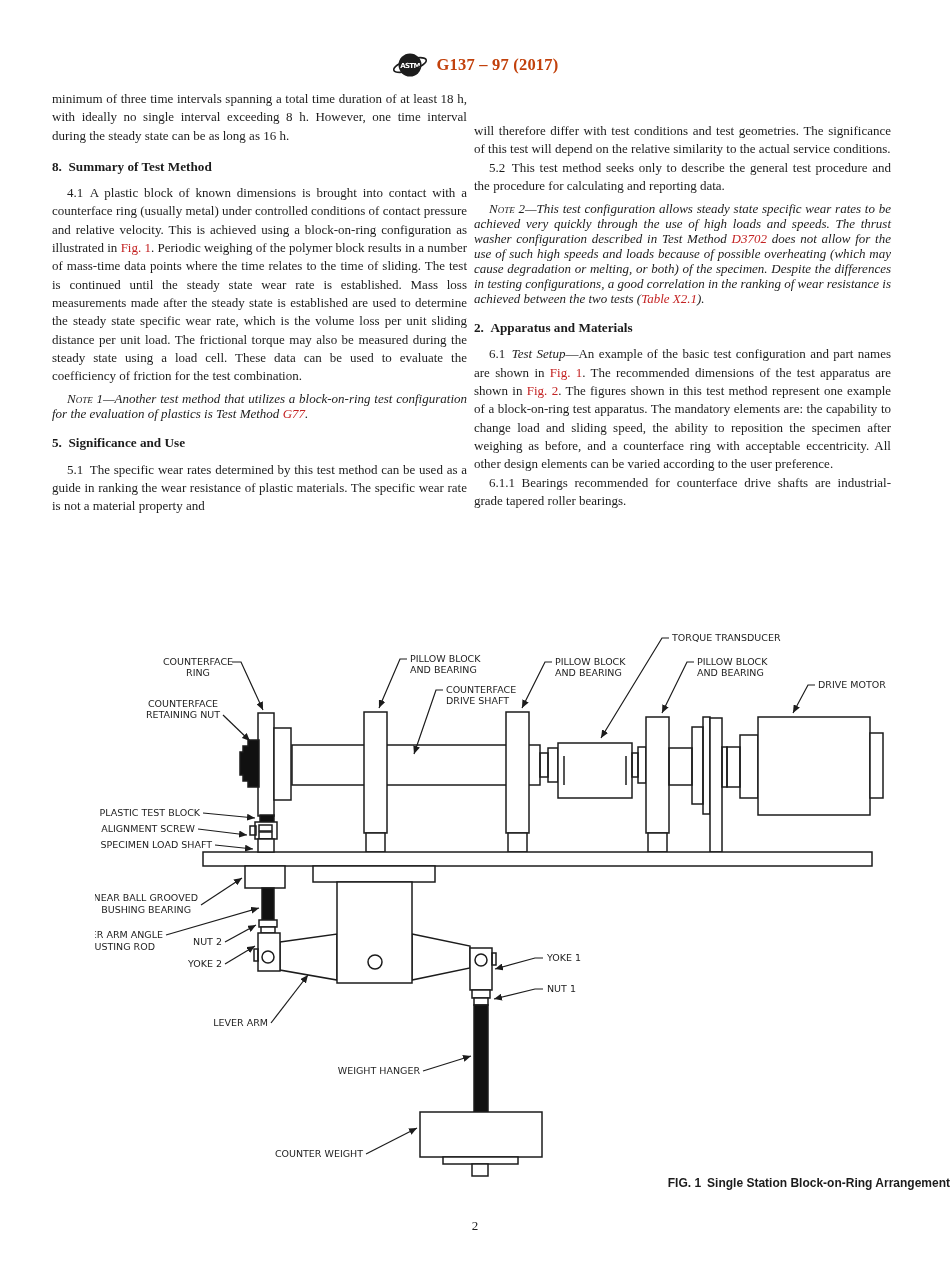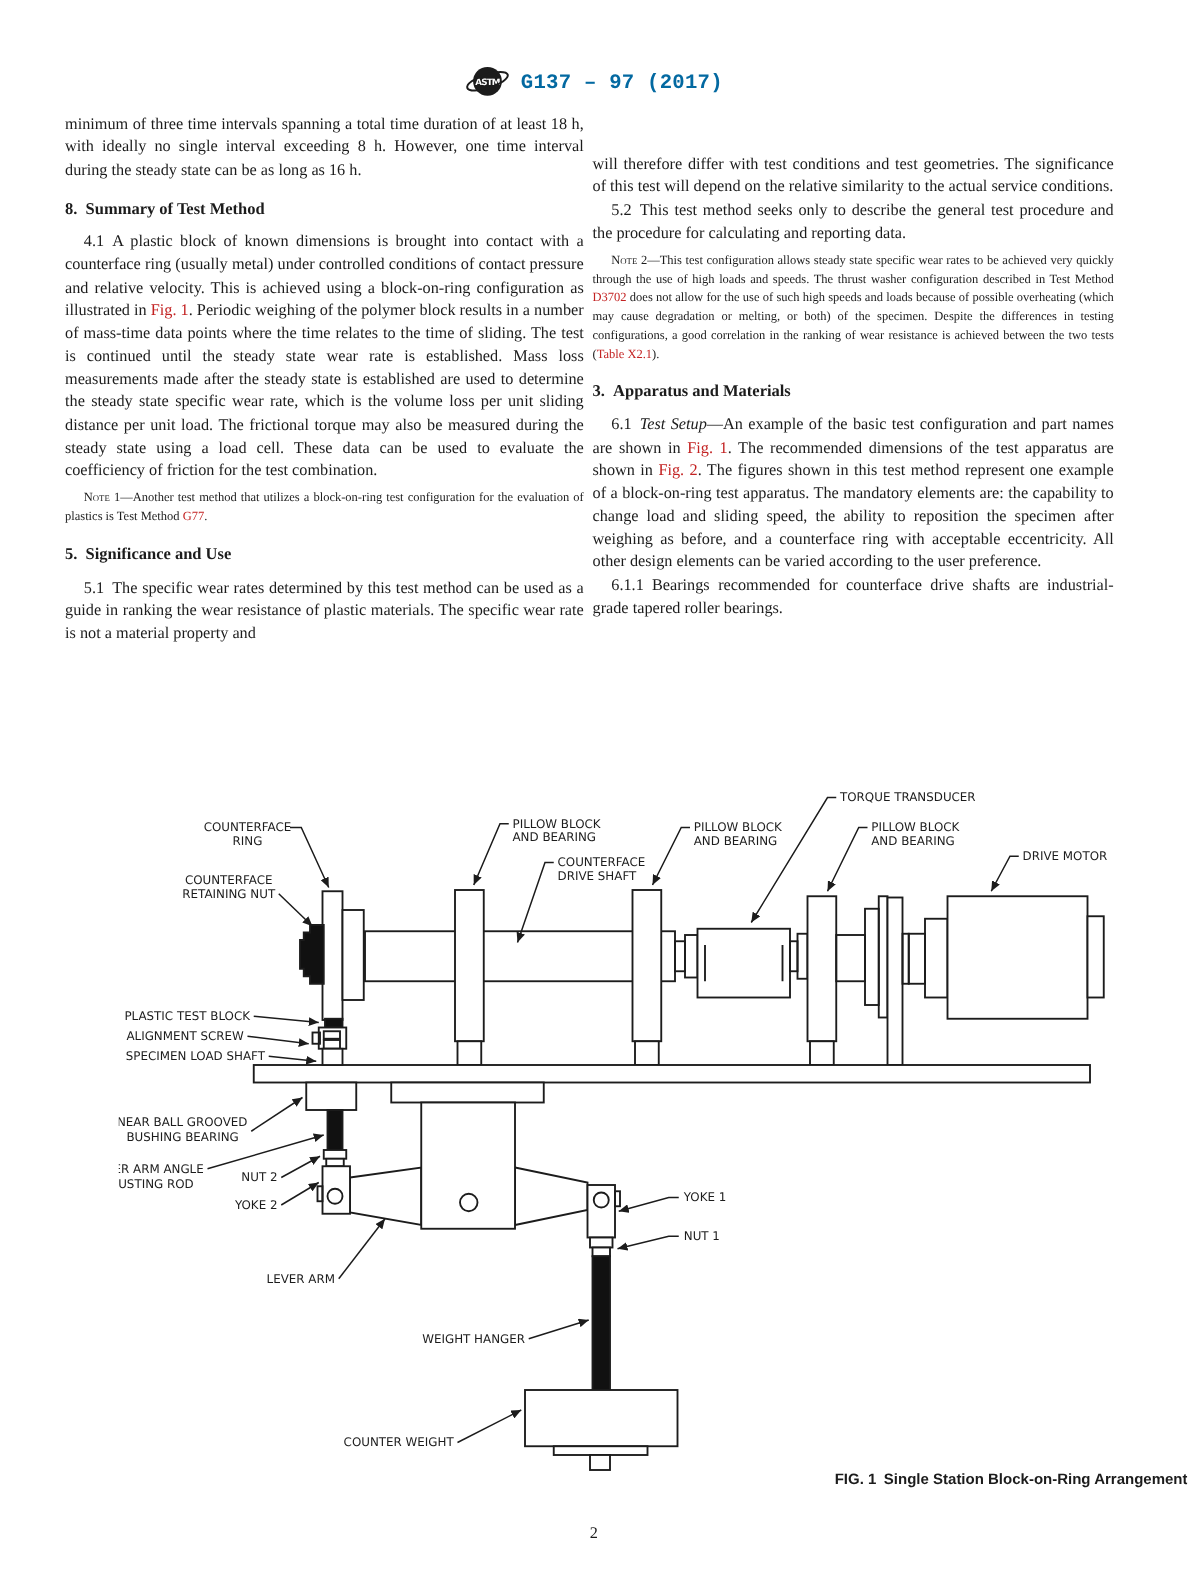--- a/index.html
+++ b/index.html
@@ -1,32 +1,32 @@
 <!DOCTYPE html>
 <html><head>
 <meta charset="utf-8">
 <style>
   html,body{margin:0;padding:0;background:#ffffff;}
   .page{position:relative;width:950px;height:1272px;background:#ffffff;
         font-family:"Liberation Serif",serif;color:#1c1c1c;overflow:hidden;}
   
   .hdr{position:absolute;top:48px;left:0;width:950px;display:flex;
        justify-content:center;align-items:center;gap:9px;}
-  .hdr .desig{font-family:Liberation Mono, monospace;font-weight:bold;
-       font-size:16.5px;color:#0369a1;letter-spacing:.2px;}
+  .hdr .desig{font-family:Liberation Serif, serif;font-weight:bold;
+       font-size:16.5px;color:#c2410c;letter-spacing:.2px;}
   
   .col{position:absolute;top:90px;text-align:justify;font-size:13px;
        line-height:18.3px;}
   .col.left{left:52px;width:415px;}
   .col.right{left:474px;width:417px;margin-top:32px;}
   .col p{margin:0;text-indent:15px;}
   .col p.noindent{text-indent:0;}
   .col h2{font-size:13.2px;font-weight:bold;margin:13px 0 8px 0;
           text-align:left;font-family:inherit;}
-  .col p.note{font-size:10px;line-height:15px;margin:6px 0 6px 0;}
+  .col p.note{font-size:13px;line-height:15px;margin:6px 0 6px 0;font-style:italic;}
   .seg-link{color:#c32222;}
   .seg-i{font-style:italic;}
   .seg-sc{font-variant:small-caps;}
   
   .figwrap{position:absolute;left:95px;top:628px;width:800px;height:565px;}
   .figcaption{position:absolute;left:0;top:1176px;width:950px;text-align:right;
       font-family:"Liberation Sans",sans-serif;font-weight:bold;font-size:12px;
       color:#1c1c1c;}
   .pagenum{position:absolute;left:0;top:1218px;width:950px;text-align:center;
       font-size:13px;}
@@ -51,21 +51,21 @@
       <h2>8. Summary of Test Method</h2>
       <p><span>4.1 A plastic block of known dimensions is brought into contact with a counterface ring (usually metal) under controlled conditions of contact pressure and relative velocity. This is achieved using a block-on-ring configuration as illustrated in </span><span class="seg-link">Fig. 1</span><span>. Periodic weighing of the polymer block results in a number of mass-time data points where the time relates to the time of sliding. The test is continued until the steady state wear rate is established. Mass loss measurements made after the steady state is established are used to determine the steady state specific wear rate, which is the volume loss per unit sliding distance per unit load. The frictional torque may also be measured during the steady state using a load cell. These data can be used to evaluate the coefficiency of friction for the test combination.</span></p>
       <p class="note"><span class="seg-sc">Note 1—</span><span>Another test method that utilizes a block-on-ring test configuration for the evaluation of plastics is Test Method </span><span class="seg-link">G77</span><span>.</span></p>
       <h2>5. Significance and Use</h2>
       <p><span>5.1 The specific wear rates determined by this test method can be used as a guide in ranking the wear resistance of plastic materials. The specific wear rate is not a material property and</span></p>
     </div>
   <div class="col right">
       <p class="noindent"><span>will therefore differ with test conditions and test geometries. The significance of this test will depend on the relative similarity to the actual service conditions.</span></p>
       <p><span>5.2 This test method seeks only to describe the general test procedure and the procedure for calculating and reporting data.</span></p>
       <p class="note"><span class="seg-sc">Note 2—</span><span>This test configuration allows steady state specific wear rates to be achieved very quickly through the use of high loads and speeds. The thrust washer configuration described in Test Method </span><span class="seg-link">D3702</span><span> does not allow for the use of such high speeds and loads because of possible overheating (which may cause degradation or melting, or both) of the specimen. Despite the differences in testing configurations, a good correlation in the ranking of wear resistance is achieved between the two tests (</span><span class="seg-link">Table X2.1</span><span>).</span></p>
-      <h2>3. Apparatus and Materials</h2>
+      <h2>2. Apparatus and Materials</h2>
       <p><span>6.1 </span><span class="seg-i">Test Setup</span><span>—An example of the basic test configuration and part names are shown in </span><span class="seg-link">Fig. 1</span><span>. The recommended dimensions of the test apparatus are shown in </span><span class="seg-link">Fig. 2</span><span>. The figures shown in this test method represent one example of a block-on-ring test apparatus. The mandatory elements are: the capability to change load and sliding speed, the ability to reposition the specimen after weighing as before, and a counterface ring with acceptable eccentricity. All other design elements can be varied according to the user preference.</span></p>
       <p><span>6.1.1 Bearings recommended for counterface drive shafts are industrial-grade tapered roller bearings.</span></p>
     </div>
 
   <div class="figwrap">
   <svg width="800" height="565" viewBox="0 0 800 565">
     <defs>
       <marker id="arr" markerWidth="9" markerHeight="7" refX="8" refY="3.5" orient="auto" markerUnits="userSpaceOnUse">
         <path d="M0,0 L8,3.5 L0,7 z" fill="#1c1c1c"></path>
       </marker>

